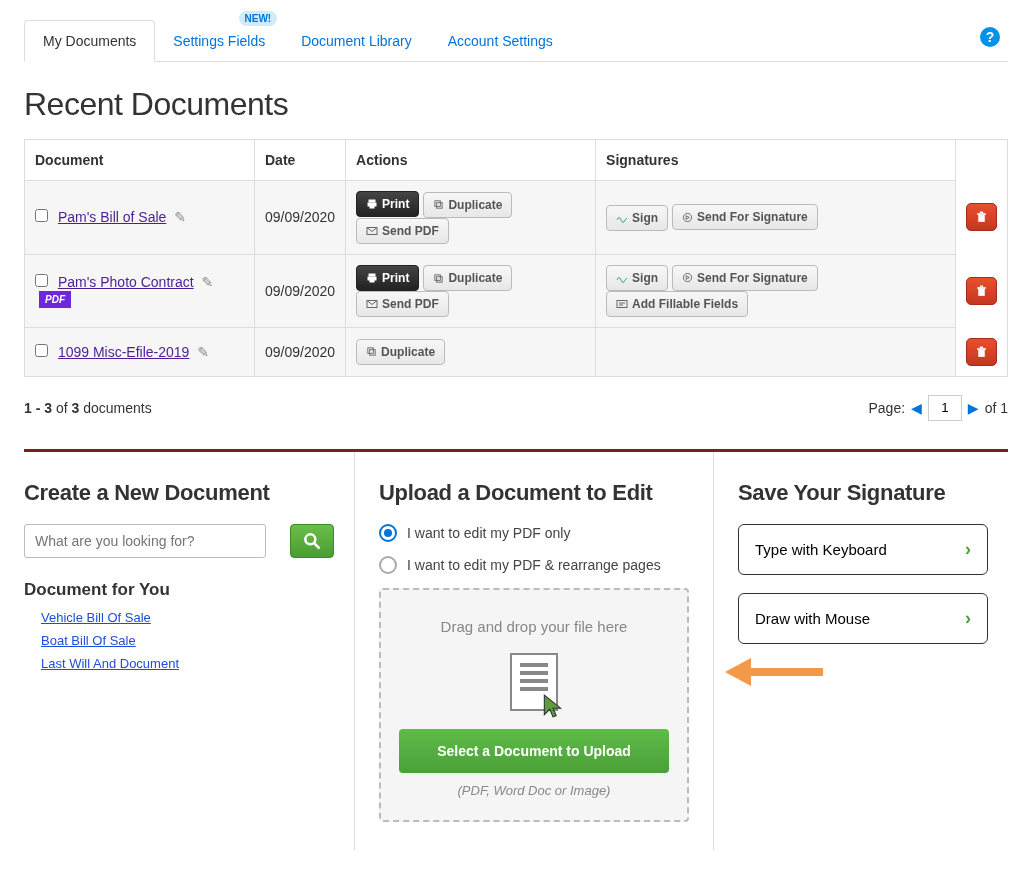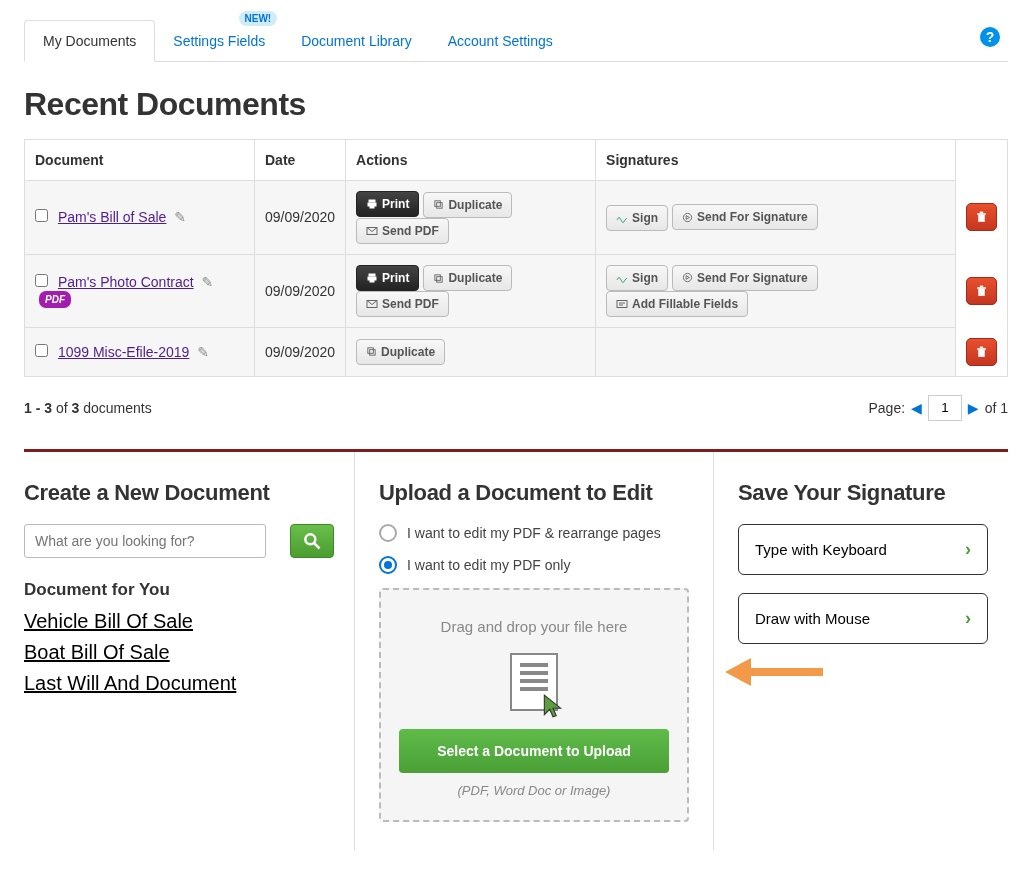--- a/index.html
+++ b/index.html
@@ -2,47 +2,47 @@
 <html><head>
 <meta charset="utf-8">
 <style>
 * { box-sizing: border-box; margin: 0; padding: 0; }
 body { font-family: "Helvetica Neue", Helvetica, Arial, sans-serif; font-size: 14px; color: #333; background: #fff; padding: 20px 24px; width: 1032px; }
 .tabs { display: flex; align-items: flex-end; border-bottom: 1px solid #ddd; position: relative; }
 .tab { padding: 12px 18px; color: #0074d9; cursor: pointer; position: relative; }
 .tab.active { color: #333; border: 1px solid #ddd; border-bottom: 1px solid #fff; border-radius: 4px 4px 0 0; margin-bottom: -1px; background: #fff; }
 .new-badge { position: absolute; top: -10px; right: 6px; background: #d1ecf9; color: #0074d9; font-size: 10px; font-weight: bold; padding: 2px 6px; border-radius: 8px; }
 .help-icon { margin-left: auto; margin-right: 8px; width: 20px; height: 20px; background: #0091ea; color: #fff; border-radius: 50%; display: flex; align-items: center; justify-content: center; font-weight: bold; font-size: 14px; align-self: center; margin-bottom: 8px; }
-h1 { font-size: 32px; letter-spacing: -0.5px; margin: 24px 0 16px; font-weight: bold; }
+h1 { font-size: 32px; letter-spacing: -0.5px; margin: 24px 0 16px; font-weight: normal; }
 .doc-table { width: 100%; border: 1px solid #ddd; border-collapse: collapse; padding-left: 36px; }
 .doc-table th { text-align: left; padding: 12px 10px; background: #fff; border: 1px solid #ddd; font-size: 14px; }
 .doc-table td { padding: 10px; border: 1px solid #ddd; background: #f7f6f6; vertical-align: middle; }
 .doc-table td.del-cell { background: #fff; border: none; text-align: center; }
 .doc-link { color: #4c1d95; text-decoration: underline; }
 .pencil-icon { color: #888; margin-left: 4px; font-size: 14px; }
-.pdf-badge { display: inline-block; background: #a21caf; color: #fff; font-size: 10px; font-weight: bold; font-style: italic; padding: 3px 6px; border-radius: 7px; margin-left: 4px; }
+.pdf-badge { display: inline-block; background: #6d28d9; color: #fff; font-size: 10px; font-weight: bold; font-style: italic; padding: 3px 6px; border-radius: 0; margin-left: 4px; }
 .chk { margin-right: 6px; }
 .btn { display: inline-flex; align-items: center; gap: 4px; padding: 5px 9px; border: 1px solid #bbb; border-radius: 4px; background: linear-gradient(#f7f7f7,#e7e7e7); font-size: 12px; cursor: pointer; color: #555; margin-right: 4px; font-weight: bold; }
 .btn-dark { background: linear-gradient(#444,#222); color: #fff; border-color: #222; }
 .btn-del { background: linear-gradient(#e8502e,#c53621); border: 1px solid #a52a18; color: #fff; padding: 6px 8px; border-radius: 5px; }
 .pag-row { display: flex; justify-content: space-between; align-items: center; margin: 18px 0 28px; font-size: 14px; }
 .pager { display: flex; align-items: center; gap: 6px; }
 .page-input { width: 34px; height: 26px; text-align: center; border: 1px solid #ccc; }
 .tri { color: #0074d9; font-size: 14px; cursor: pointer; }
 .cols { display: flex; border-top: 3px solid #7f1d1d; }
 .col { padding: 28px 20px 28px 0; }
 .col1 { flex: 0 0 330px; }
 .col2 { flex: 0 0 360px; border-left: 1px solid #ddd; border-right: 1px solid #ddd; padding-left: 24px; padding-right: 24px; }
 .col3 { flex: 1; padding-left: 24px; }
 .section-h { font-size: 22px; font-weight: bold; margin-bottom: 18px; letter-spacing: -0.3px; }
 .search-row { display: flex; gap: 24px; margin-bottom: 22px; }
 .search-in { flex: 1; border: 1px solid #bbb; padding: 8px 10px; border-radius: 3px; font-size: 14px; color: #888; }
 .search-btn { width: 44px; background: linear-gradient(#6abf4b,#4a9d2f); border: 1px solid #3d8a25; border-radius: 4px; display: flex; align-items: center; justify-content: center; cursor: pointer; }
 .sub-h { font-size: 17px; font-weight: bold; margin-bottom: 10px; }
-.sugg { display: block; color: #000000; text-decoration: underline; margin-bottom: 8px; font-size: 20px; }
+.sugg { display: block; color: #1d4ed8; text-decoration: underline; margin-bottom: 8px; font-size: 13px; margin-left: 17px; }
 .radio-row { display: flex; align-items: center; gap: 10px; margin-bottom: 14px; color: #444; }
 .radio { width: 18px; height: 18px; border: 2px solid #0074d9; border-radius: 50%; position: relative; flex-shrink: 0; }
 .radio.empty { border-color: #aaa; }
 .radio.sel::after { content: ""; position: absolute; inset: 3px; background: #0074d9; border-radius: 50%; }
 .dropzone { border: 2px dashed #bbb; border-radius: 4px; padding: 28px 18px 22px; text-align: center; background: #f5f5f5; position: relative; }
 .drop-text { color: #888; font-size: 15px; margin-bottom: 18px; }
 .upload-btn { display: block; width: 100%; background: linear-gradient(#5fbb4a,#4aa036); color: #fff; font-weight: bold; font-size: 14px; padding: 14px; border: none; border-radius: 4px; cursor: pointer; }
 .file-types { color: #888; font-style: italic; font-size: 13px; margin-top: 10px; }
 .arrow-callout { position: absolute; right: -110px; top: 200px; }
 .sig-btn { display: flex; align-items: center; justify-content: space-between; width: 100%; border: 1px solid #333; border-radius: 6px; padding: 14px 16px; font-size: 15px; margin-bottom: 18px; cursor: pointer; background: #fff; }
@@ -182,26 +182,26 @@
     <div id="suggestions">
         <a href="#" class="sugg">Vehicle Bill Of Sale</a>
         <a href="#" class="sugg">Boat Bill Of Sale</a>
         <a href="#" class="sugg">Last Will And Document</a>
       </div>
   </div>
 
   <div class="col col2" style="position:relative">
     <div class="section-h">Upload a Document to Edit</div>
     <div class="radio-row">
+      <div class="radio sel"></div>
+      <span>I want to edit my PDF only</span>
+    </div>
+    <div class="radio-row">
       <div class="radio empty"></div>
       <span>I want to edit my PDF &amp; rearrange pages</span>
-    </div>
-    <div class="radio-row">
-      <div class="radio sel"></div>
-      <span>I want to edit my PDF only</span>
     </div>
     <div class="dropzone">
       <div class="drop-text">Drag and drop your file here</div>
       <div class="doc-icon">
         <svg class="doc-cursor" width="26" height="26" viewBox="0 0 24 24">
             <path d="M4 2 L4 20 L9 15 L12 22 L15 21 L12 14 L19 14 Z" fill="#5a9e3e" stroke="#333" stroke-width="1"></path>
           </svg>
       </div>
       <button class="upload-btn">Select a Document to Upload</button>
       <div class="file-types">(PDF, Word Doc or Image)</div>

